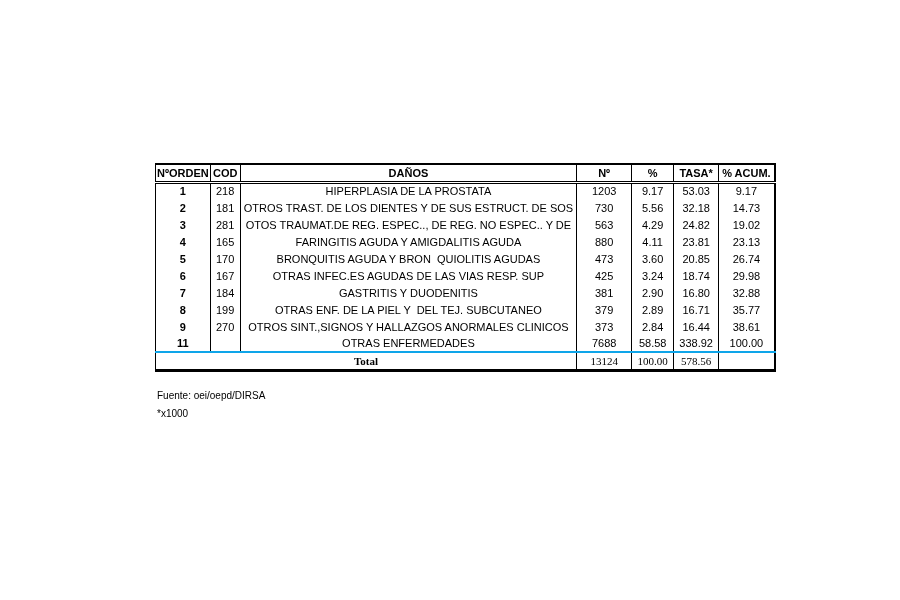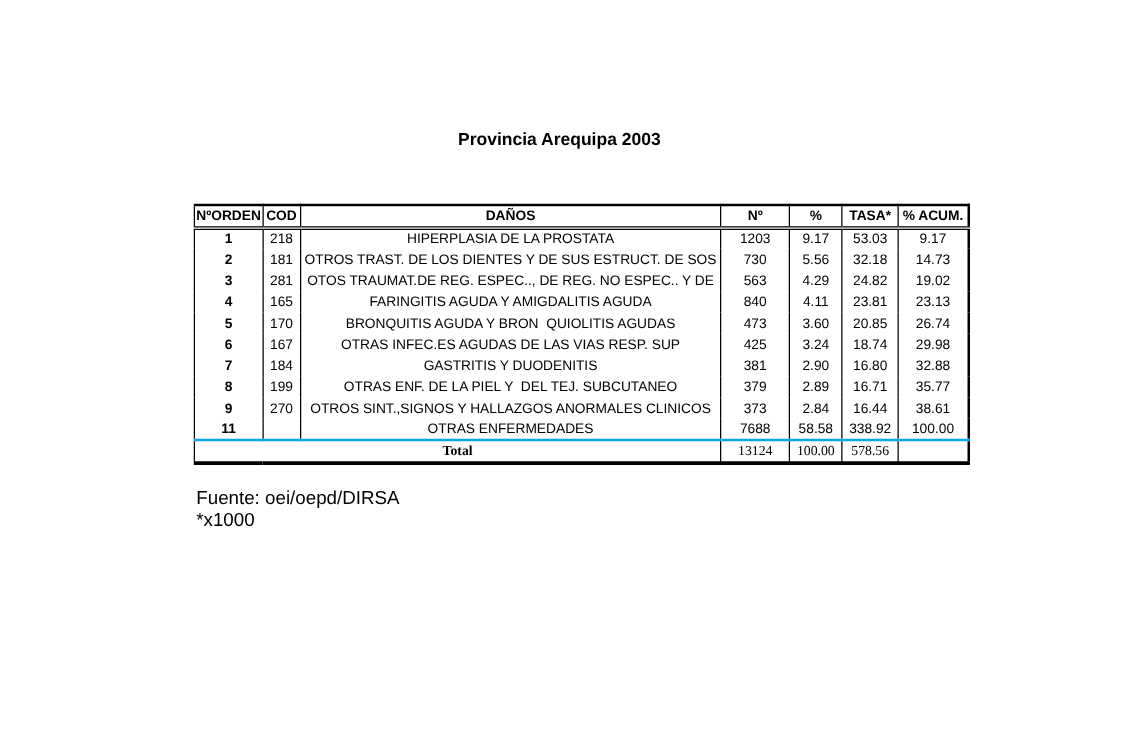--- a/index.html
+++ b/index.html
@@ -44,31 +44,30 @@
   .col-cod   { text-align: center; }
   .col-danos { text-align: center; }
   .col-num   { text-align: center; }
   table.morbidity tfoot tr { height: 18px; }
   table.morbidity tfoot td { border-top: 2px solid #0ea5e9; font-family: Liberation Serif, serif; }
   .total-label { text-align: center; font-weight: bold; }
 
   .footnote {
     position: absolute;
     left: 157px;
-    font-size: 15px;
+    font-size: 10px;
     white-space: pre;
   }
   .footnote.source { top: 390px; }
   .footnote.rate   { top: 408px; }
 </style>
 </head>
 <body>
 
 <div class="title-block">
-  <div>Provincia Arequipa 2003</div>
 </div>
 
 <table class="morbidity">
   <colgroup>
     <col style="width:52px">
       <col style="width:30px">
       <col style="width:303px">
     <col style="width:55px">
       <col style="width:42px">
       <col style="width:45px">
@@ -110,21 +109,21 @@
         <td class="col-danos">OTOS TRAUMAT.DE REG. ESPEC.., DE REG. NO ESPEC.. Y DE</td>
         <td class="col-num">563</td>
         <td class="col-num">4.29</td>
         <td class="col-num">24.82</td>
         <td class="col-num">19.02</td>
       </tr>
       <tr>
         <td class="col-orden">4</td>
         <td class="col-cod">165</td>
         <td class="col-danos">FARINGITIS AGUDA Y AMIGDALITIS AGUDA</td>
-        <td class="col-num">840</td>
+        <td class="col-num">880</td>
         <td class="col-num">4.11</td>
         <td class="col-num">23.81</td>
         <td class="col-num">23.13</td>
       </tr>
       <tr>
         <td class="col-orden">5</td>
         <td class="col-cod">170</td>
         <td class="col-danos">BRONQUITIS AGUDA Y BRON  QUIOLITIS AGUDAS</td>
         <td class="col-num">473</td>
         <td class="col-num">3.60</td>

